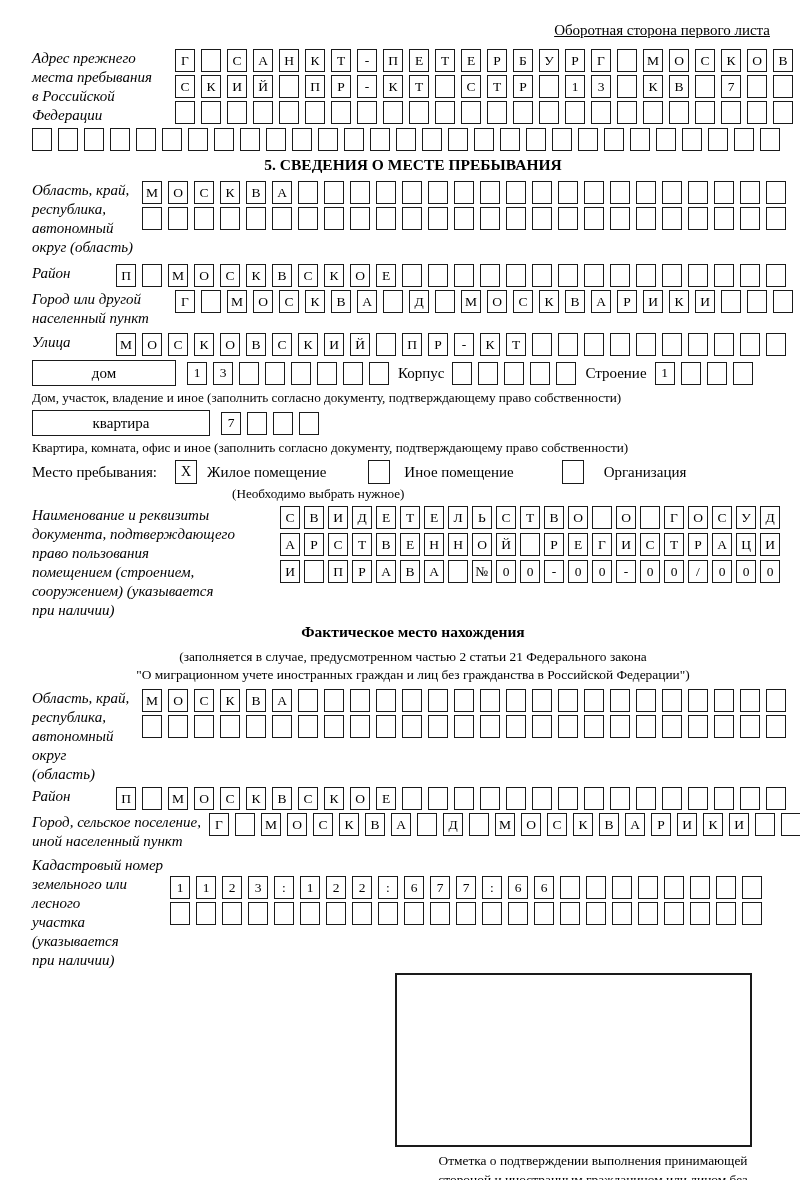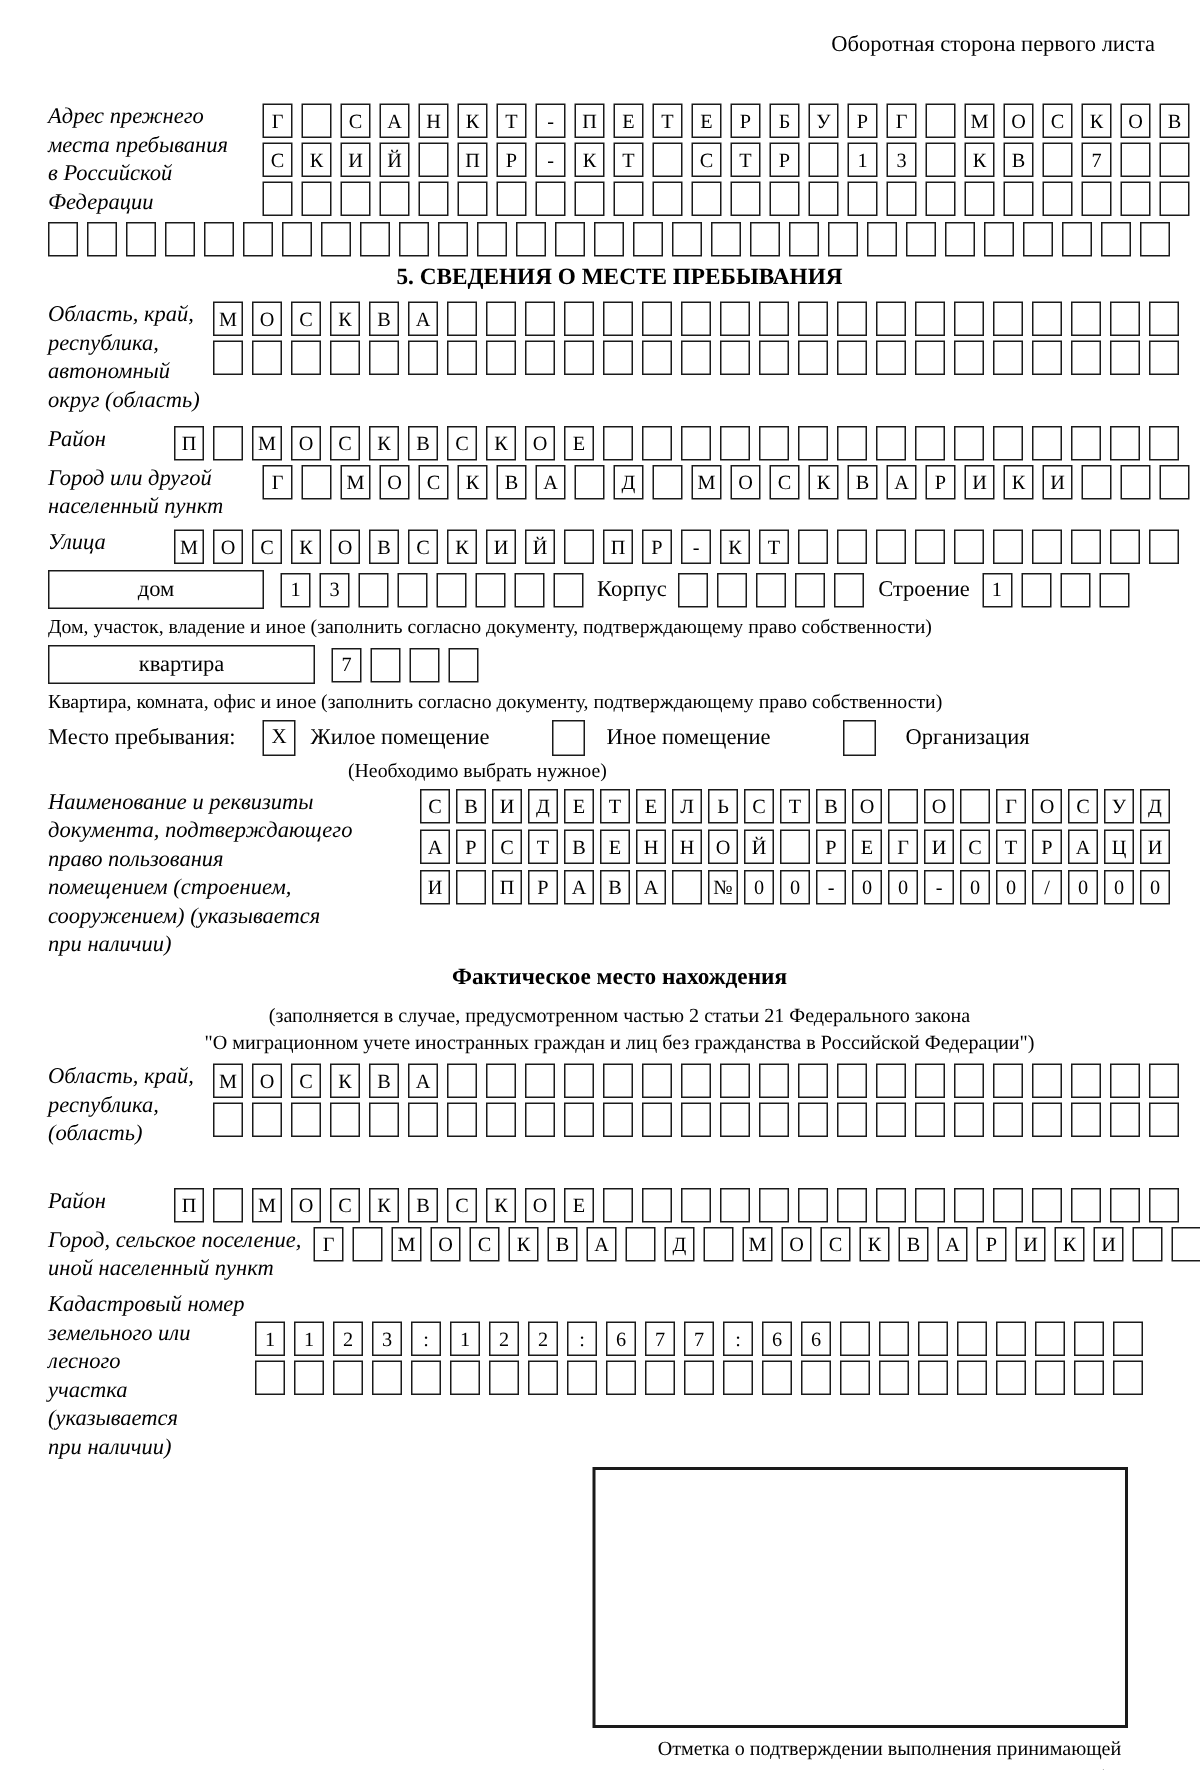--- a/index.html
+++ b/index.html
@@ -1,19 +1,19 @@
 <!DOCTYPE html>
 <html><head>
 <meta charset="utf-8">
 <style>
   html,body{margin:0;padding:0;background:#fff;}
   body{width:800px;height:1180px;overflow:hidden;color:#000;
        font-family:"Liberation Serif","DejaVu Serif",serif;}
   .page{padding:14px 6px 0 32px;box-sizing:border-box;width:800px;}
-  .hdr{text-align:right;font-size:15px;padding-right:24px;margin:8px 0 30px 0;}
+  .hdr{text-align:right;font-size:15px;padding-right:24px;margin:8px 0 10px 0;text-decoration:underline;}
   .field{display:flex;align-items:flex-start;margin-bottom:3px;}
   .flabel{font-size:15px;line-height:19px;flex-shrink:0;font-style:italic;}
   .rows{display:flex;flex-direction:column;gap:3px;}
   .crow{display:flex;gap:6px;}
   .crow.tight{gap:4px;}
   .cell{width:20px;height:23px;border:1.6px solid #1a1a1a;box-sizing:border-box;
         display:flex;align-items:center;justify-content:center;
         font-size:13.5px;flex-shrink:0;background:#fff;}
   .fullrow{margin:3px 0 2px 0;}
   .caption{font-size:13.2px;line-height:17px;}
@@ -460,20 +460,21 @@
   <div class="sect-title" style="margin-top:2px">Фактическое место нахождения</div>
   <div class="fact-cap">
       <div>(заполняется в случае, предусмотренном частью 2 статьи 21 Федерального закона</div>
       <div>"О миграционном учете иностранных граждан и лиц без гражданства в Российской Федерации")</div>
     </div>
 
   <div class="field" style="min-height:80px">
     <div class="flabel" style="width:110px">
         <div>Область, край,</div>
         <div>республика,</div>
+        <div>автономный округ</div>
         <div>(область)</div>
       </div>
     <div class="rows">
       <div class="crow">
           <div class="cell">М</div>
           <div class="cell">О</div>
           <div class="cell">С</div>
           <div class="cell">К</div>
           <div class="cell">В</div>
           <div class="cell">А</div>

